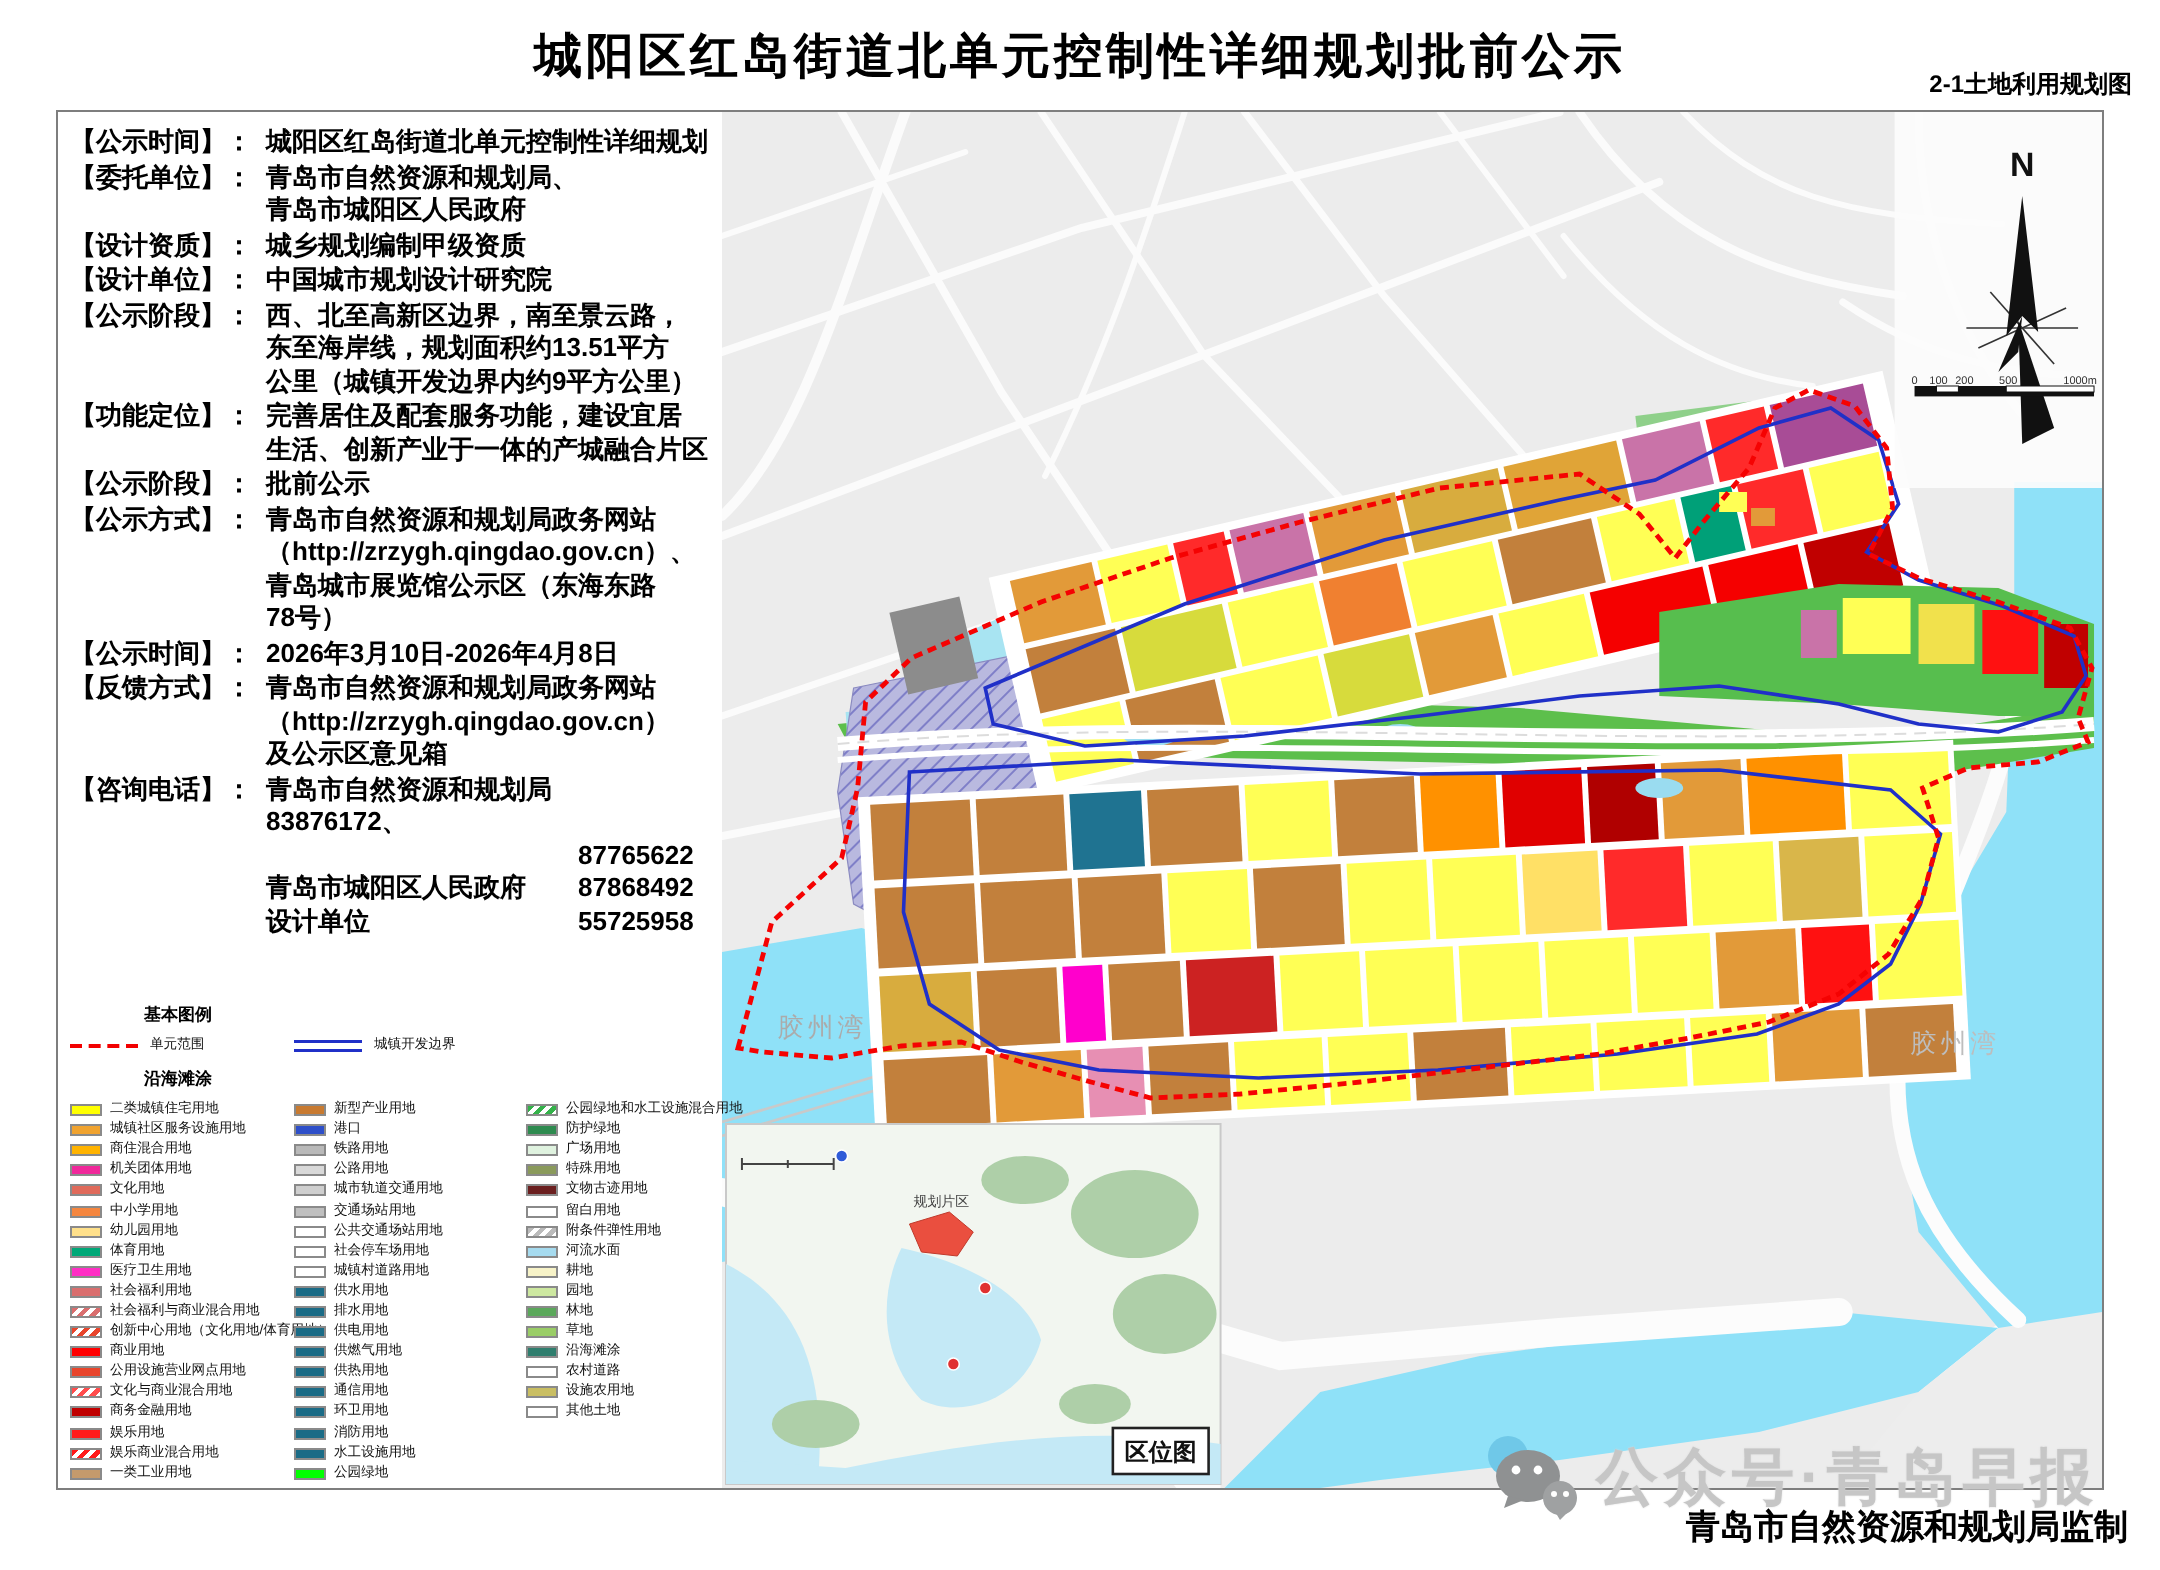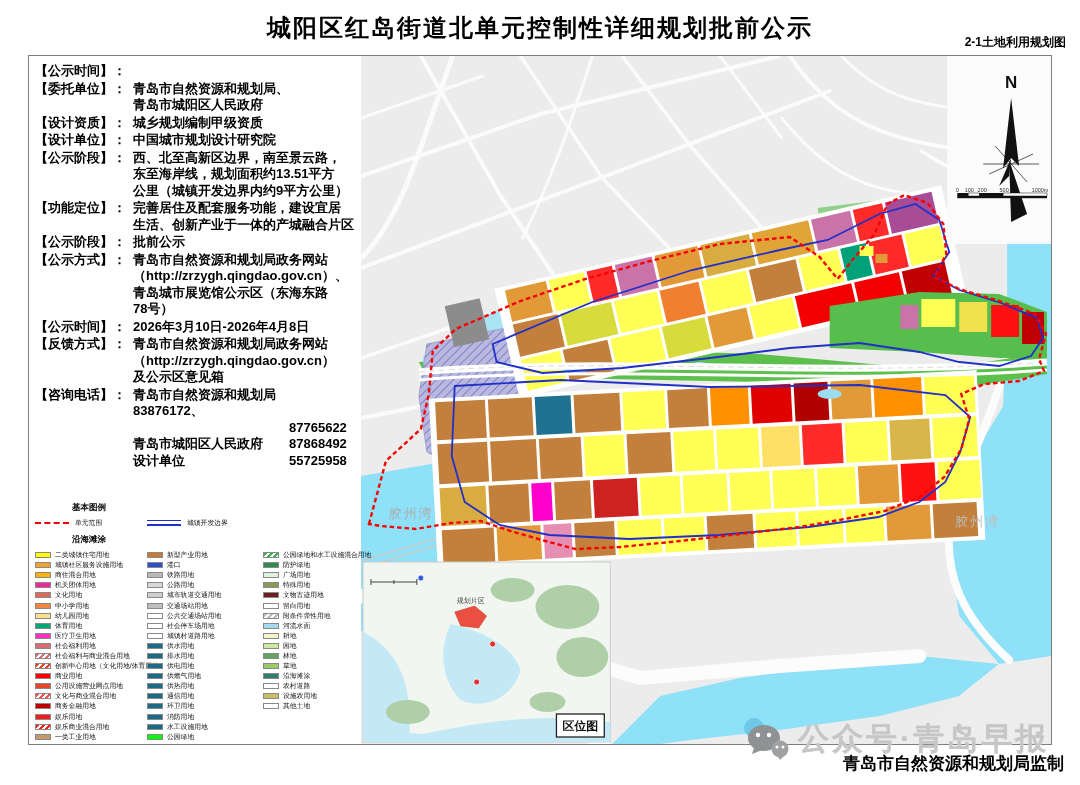--- a/index.html
+++ b/index.html
@@ -49,20 +49,21 @@
 
   <div class="page-title">城阳区红岛街道北单元控制性详细规划批前公示</div>
   <div class="sheet-label">2-1土地利用规划图</div>
 
   <div class="board">
 
     <div class="left-panel">
       <div class="info-list">
           <div class="info-row">
             <span class="info-label">【公示时间】：</span>
+            <span class="info-value">城阳区红岛街道北单元控制性详细规划</span>
           </div>
           <div class="info-row">
             <span class="info-label">【委托单位】：</span>
             <span class="info-value">青岛市自然资源和规划局、
 青岛市城阳区人民政府</span>
           </div>
           <div class="info-row">
             <span class="info-label">【设计资质】：</span>
             <span class="info-value">城乡规划编制甲级资质</span>
           </div>

